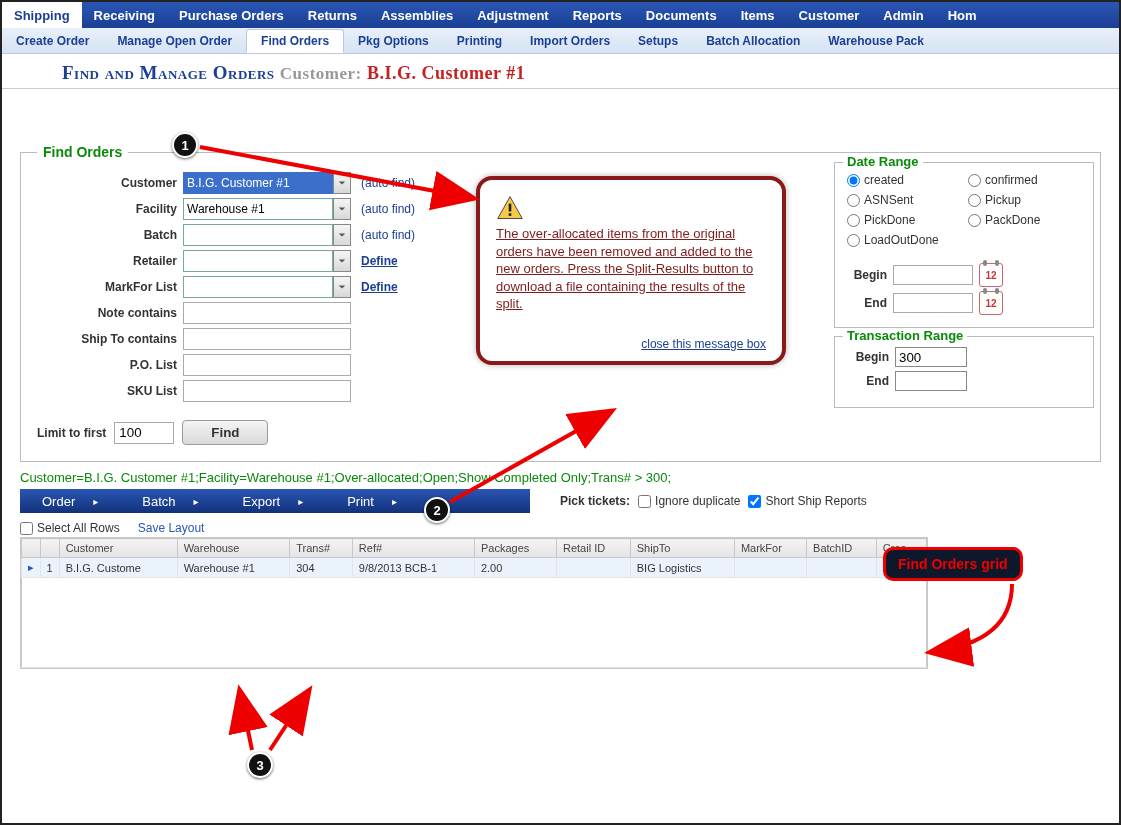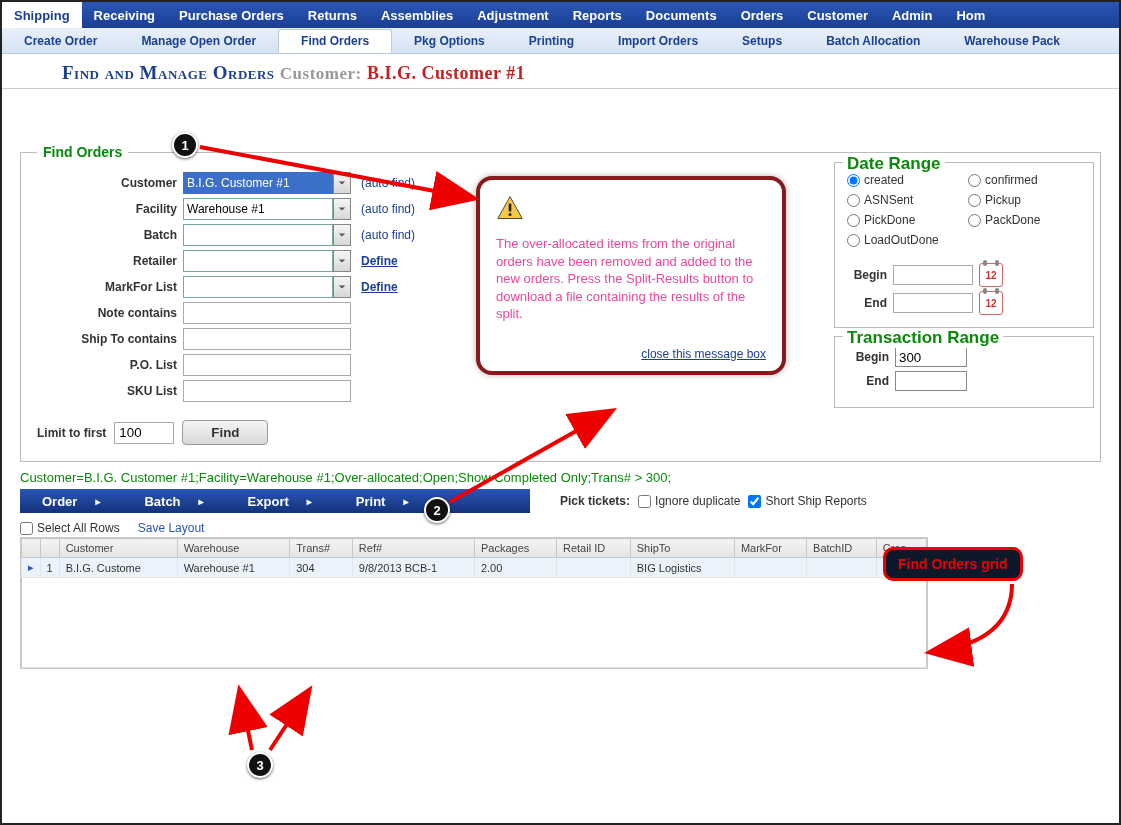--- a/index.html
+++ b/index.html
@@ -4,21 +4,21 @@
 <style>
   * { box-sizing: border-box; margin: 0; padding: 0; }
   body { font-family: Verdana, Arial, sans-serif; font-size: 12px; color: #333; background: #fff; }
   .frame { border: 2px solid #222; width: 1121px; height: 825px; position: relative; overflow: hidden; }
 
   
   .topnav { display: flex; background: linear-gradient(#2a56b4, #1a3f94); color: #fff; height: 26px; align-items: stretch; }
   .topnav .tab { padding: 6px 12px; font-weight: bold; font-size: 13px; cursor: pointer; display:flex; align-items:center; }
   .topnav .tab.active { background: #fff; color: #1a3f94; }
   .subnav { display:flex; background: linear-gradient(#e8f0fa, #d6e3f3); height: 26px; align-items: center; border-bottom:1px solid #b8c8de; }
-  .subnav .item { padding: 4px 22px; font-weight: bold; color: #1a3f94; font-size: 12px; cursor:pointer; }
+  .subnav .item { padding: 4px 14px; font-weight: bold; color: #1a3f94; font-size: 12px; cursor:pointer; }
   .subnav .item.active { background: #fff; border:1px solid #b8c8de; border-bottom:1px solid #fff; border-radius: 3px 3px 0 0; }
 
   .page-title-wrap { padding: 8px 14px 4px 60px; border-bottom:1px solid #ccc; margin-bottom:6px;}
   .page-title { font-family: Georgia, serif; font-size:19px; font-weight:bold; color:#1a3f94; letter-spacing:0.5px; font-variant: small-caps;}
   .page-title .cust-label { color:#999; font-variant: normal; font-size:17px;}
   .page-title .cust-name { color:#c62020; font-variant: normal; font-size:18px;}
 
   
   .content { position: relative; padding: 0 18px; }
   .find-fs { border:1px solid #bbb; margin-top:55px; padding: 12px 16px 16px 16px; position: relative;}
@@ -34,50 +34,50 @@
   .hint.u { text-decoration: underline; cursor:pointer; font-weight:bold;}
   .txt { width:168px; height:22px; border:1px solid #aaa; padding:1px 3px;}
   .limit-row { margin-top:18px; display:flex; align-items:center; gap:8px;}
   .limit-row label{font-weight:bold;}
   .limit-row input{width:60px; height:22px; border:1px solid #aaa; text-align:left; padding:0 4px;}
   .find-btn { padding:4px 28px; border-radius:4px; border:1px solid #9a9a9a; background:linear-gradient(#f4f4f4,#d9d9d9); font-weight:bold; color:#333; cursor:pointer;}
 
   
   .right-col { position:absolute; right:6px; top:2px; width:260px; display:flex; flex-direction:column; gap:8px;}
   .grp { border:1px solid #bbb; padding:10px 10px 12px 12px; position:relative;}
-  .grp > .leg { position:absolute; top:-9px; left:8px; background:#fff; padding:0 4px; color:#0a8a0a; font-weight:bold; font-size:17px;}
+  .grp > .leg { position:absolute; top:-9px; left:8px; background:#fff; padding:0 4px; color:#0a8a0a; font-weight:bold; font-size:13px;}
   .radio-grid { display:grid; grid-template-columns: 1fr 1fr; row-gap:6px; column-gap:6px; margin-bottom:16px;}
   .radio-grid label { display:flex; align-items:center; gap:4px; color:#333; cursor:pointer;}
   .date-row { display:flex; align-items:center; gap:6px; margin-top:4px;}
   .date-row label{width:40px; text-align:right; font-weight:bold;}
   .date-row input{width:80px; height:20px; border:1px solid #aaa;}
   .cal-icn { width:24px; height:24px; display:flex; align-items:center; justify-content:center; border:1px solid #c66; border-radius:3px; background:#fff; cursor:pointer; font-size:10px; color:#c33; font-weight:bold; position:relative;}
   .cal-icn::before{content:""; position:absolute; top:-4px; left:3px; width:4px; height:6px; background:#888; border-radius:2px;}
   .cal-icn::after{content:""; position:absolute; top:-4px; right:3px; width:4px; height:6px; background:#888; border-radius:2px;}
   .tr-row { display:flex; align-items:center; gap:6px; margin-bottom:4px;}
   .tr-row label{width:42px; text-align:right; font-weight:bold;}
   .tr-row input{width:72px; height:20px; border:1px solid #888; padding:0 3px;}
 
   
   .alert-box { position:absolute; left:474px; top:174px; width:310px; border:4px solid #8a1a1a; border-radius:16px; background:#fff; padding:14px 16px 10px 16px; z-index:20; box-shadow:0 0 6px rgba(0,0,0,0.3);}
   .alert-box .warn { width:28px; height:28px; }
-  .alert-box .msg { color:#ec4899; font-size:13px; margin-top:10px; line-height:1.35;}
+  .alert-box .msg { color:#7f1d1d; font-size:13px; line-height:1.35;text-decoration:underline;}
   .alert-box .close { display:block; text-align:right; color:#1a3f94; text-decoration:underline; margin-top:24px; font-size:12px; cursor:pointer;}
 
   
   .bubble { position:absolute; width:26px; height:26px; border-radius:50%; background:#111; color:#fff; display:flex; align-items:center; justify-content:center; font-weight:bold; border:2px solid #fff; box-shadow:0 1px 3px rgba(0,0,0,0.6); z-index:60; font-size:13px;}
   svg.anno { position:absolute; top:0; left:0; width:1121px; height:825px; pointer-events:none; z-index:50;}
   .callout-label { position:absolute; border:3px solid #e00; border-radius:10px; padding:6px 12px; color:#e00; font-weight:bold; font-size:14px; background:#0f172a; z-index:55;}
 
   
   .filter-string { color:#0a8a0a; font-size:13px; margin:8px 0 4px 0;}
 
   
   .action-bar { display:flex; background:linear-gradient(#2a56b4,#12327a); height:24px; align-items:center; width:510px;}
-  .action-bar .act { color:#fff; font-weight:bold; padding:0 22px; display:flex; align-items:center; gap:18px; cursor:pointer; font-size:13px;}
+  .action-bar .act { color:#fff; font-weight:normal; padding:0 22px; display:flex; align-items:center; gap:18px; cursor:pointer; font-size:13px;}
   .action-bar .act::after{content:"▸"; font-size:10px;}
   .pick-row { display:inline-flex; align-items:flex-end; gap:8px; margin-left:30px; vertical-align:middle; }
   .pick-row label { font-weight:bold; }
   .chk { display:inline-flex; align-items:center; gap:4px; }
 
   .grid-tools { display:flex; gap:18px; margin:8px 0 2px 0;}
   .grid-tools .save-layout{ color:#2a56b4; cursor:pointer; font-size:12px;}
 
   
   .grid { border:1px solid #c8c8c8; width: 908px; }
@@ -97,21 +97,21 @@
 
   <div class="topnav">
     <div class="tab active">Shipping</div>
     <div class="tab">Receiving</div>
     <div class="tab">Purchase Orders</div>
     <div class="tab">Returns</div>
     <div class="tab">Assemblies</div>
     <div class="tab">Adjustment</div>
     <div class="tab">Reports</div>
     <div class="tab">Documents</div>
-    <div class="tab">Orders</div>
+    <div class="tab">Items</div>
     <div class="tab">Customer</div>
     <div class="tab">Admin</div>
     <div class="tab">Hom</div>
   </div>
 
   <div class="subnav">
     <div class="item">Create Order</div>
     <div class="item">Manage Open Order</div>
     <div class="item active">Find Orders</div>
     <div class="item">Pkg Options</div>

